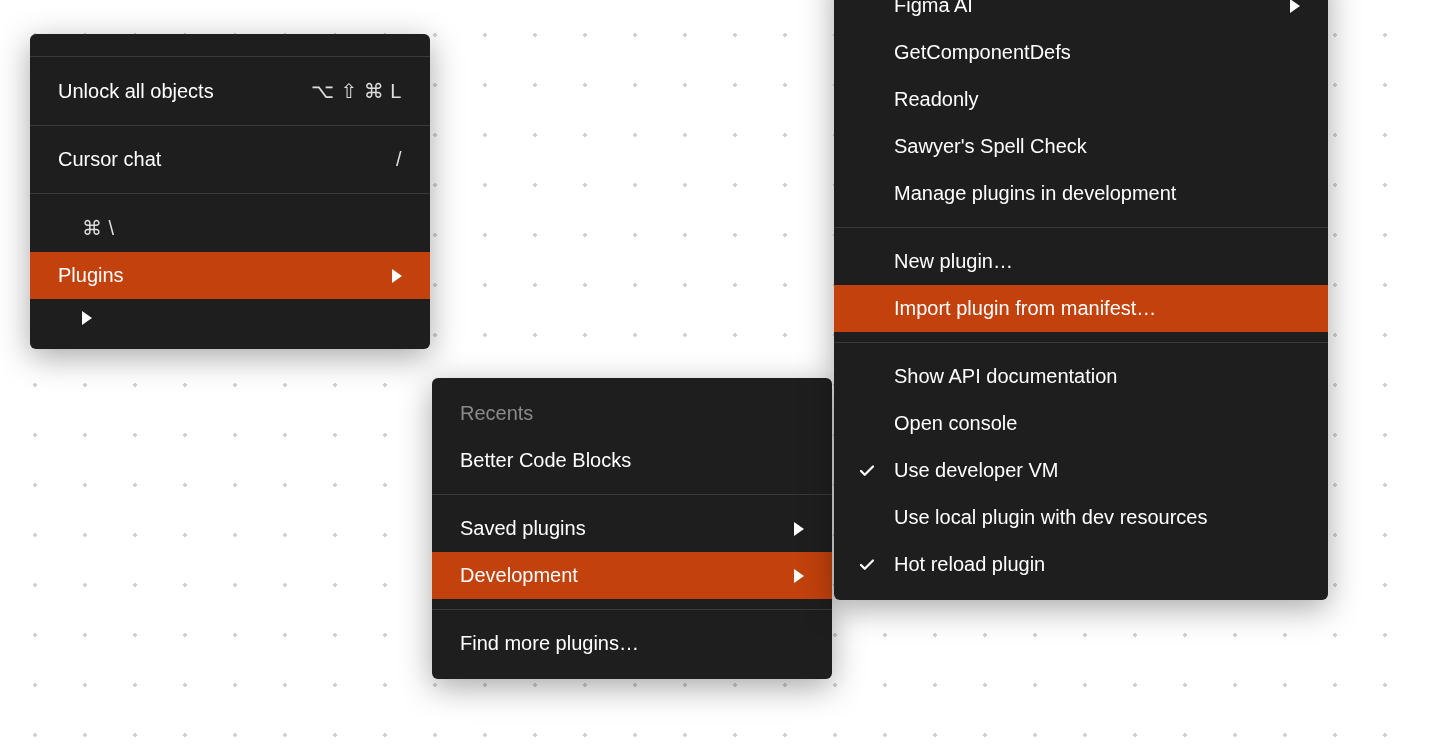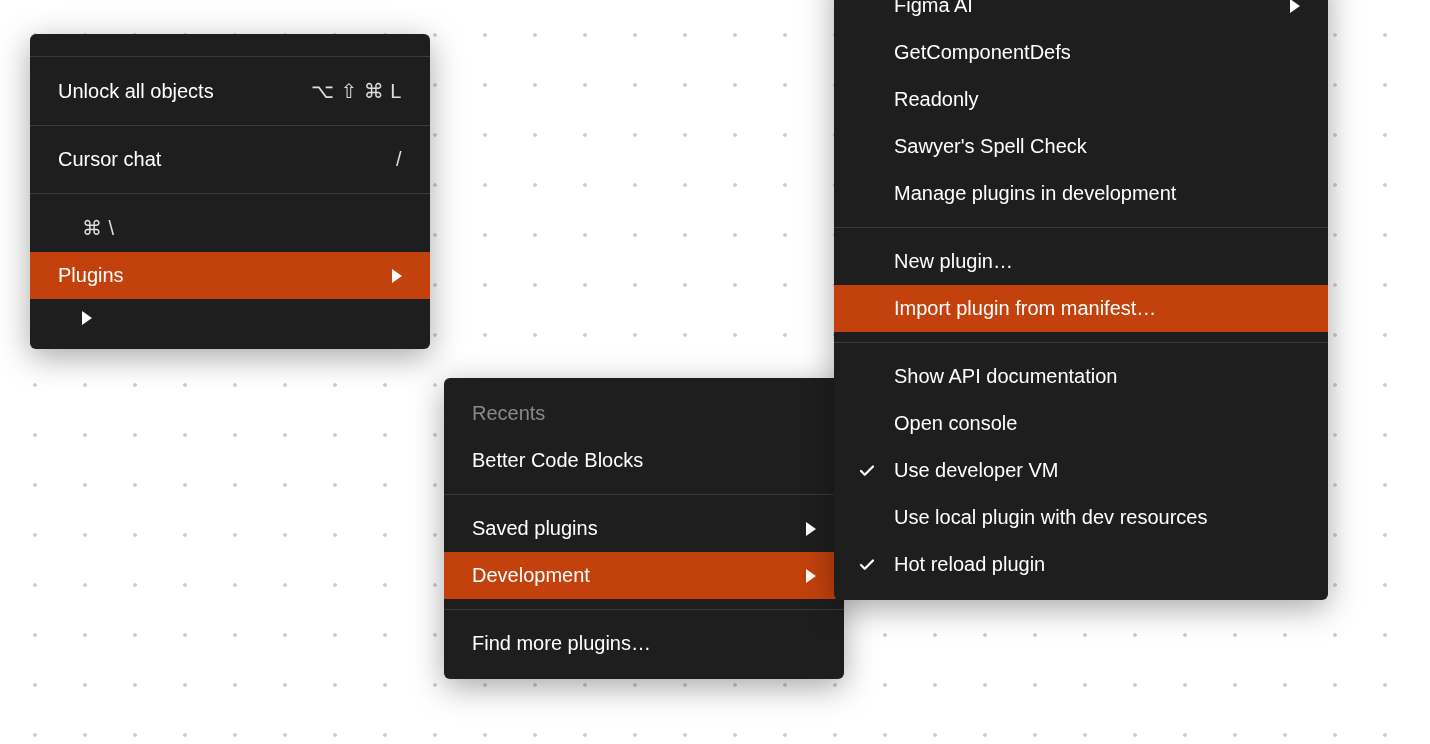--- a/index.html
+++ b/index.html
@@ -42,21 +42,20 @@
     .menu-1 {
       top: 34px;
       left: 30px;
       width: 400px;
     }
 
     .menu-2 {
       top: 378px;
       left: 432px;
       width: 400px;
-      margin-left: 12px;
     }
 
     .menu-3 {
       top: -30px;
       left: 834px;
       width: 494px;
     }
 
     .menu-item {
       display: flex;

